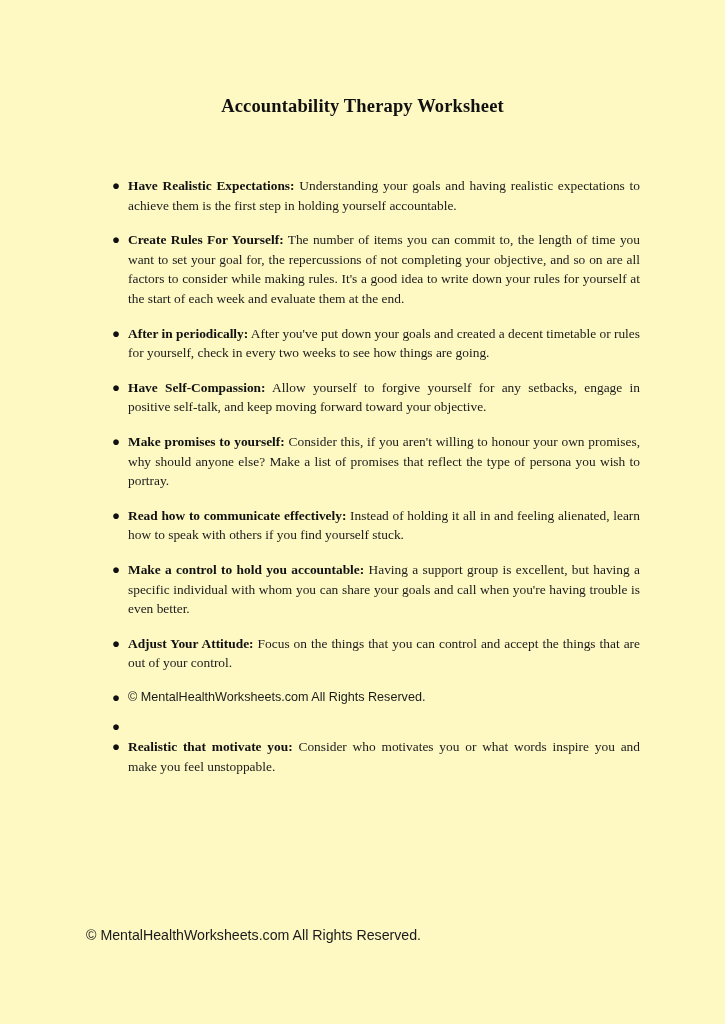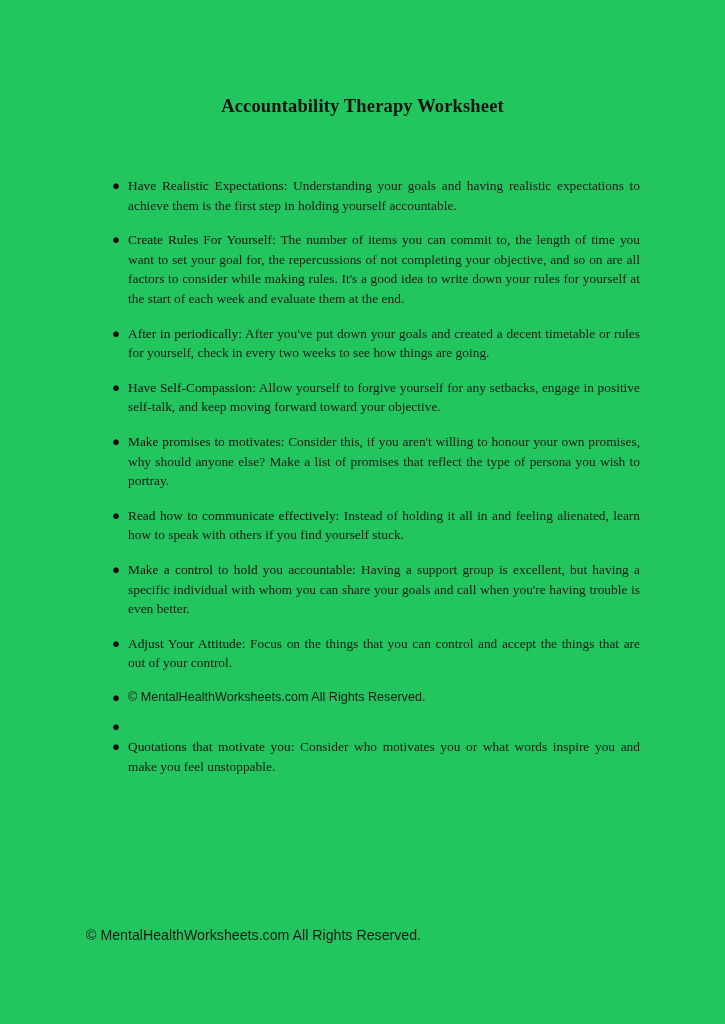--- a/index.html
+++ b/index.html
@@ -16,21 +16,21 @@
     color: #1a1a1a;
     overflow: hidden;
   }
 
   .page {
     position: absolute;
     left: 0;
     top: 0;
     width: 725px;
     height: 1024px;
-    background: #22c55e;
+    background: #fef9c3;
   }
 
   .page-title {
     position: absolute;
     left: 0;
     top: 84px;
     width: 725px;
     text-align: center;
     font-size: 18.5px;
     font-weight: bold;
@@ -75,21 +75,21 @@
     position: absolute;
     left: 24px;
     top: 0;
     width: 10px;
     font-size: 13.4px;
     line-height: 19.6px;
     color: #111111;
   }
 
   .tip-lead {
-    font-weight: normal;
+    font-weight: bold;
     color: #111111;
   }
 
   .tip-body {
     font-weight: normal;
   }
 
   
   .tip-item.sans {
     font-family: "Liberation Sans", "DejaVu Sans", sans-serif;
@@ -124,26 +124,26 @@
 <div class="page">
 
   <h1 class="page-title">Accountability Therapy Worksheet</h1>
 
 
   <div class="tips-list">
       <div class="tip-item"><span class="tip-bullet">●</span><span class="tip-lead">Have Realistic Expectations:</span><span class="tip-body"> Understanding your goals and having realistic expectations to achieve them is the first step in holding yourself accountable.</span></div>
       <div class="tip-item"><span class="tip-bullet">●</span><span class="tip-lead">Create Rules For Yourself:</span><span class="tip-body"> The number of items you can commit to, the length of time you want to set your goal for, the repercussions of not completing your objective, and so on are all factors to consider while making rules. It's a good idea to write down your rules for yourself at the start of each week and evaluate them at the end.</span></div>
       <div class="tip-item"><span class="tip-bullet">●</span><span class="tip-lead">After in periodically:</span><span class="tip-body"> After you've put down your goals and created a decent timetable or rules for yourself, check in every two weeks to see how things are going.</span></div>
       <div class="tip-item"><span class="tip-bullet">●</span><span class="tip-lead">Have Self-Compassion:</span><span class="tip-body"> Allow yourself to forgive yourself for any setbacks, engage in positive self-talk, and keep moving forward toward your objective.</span></div>
-      <div class="tip-item"><span class="tip-bullet">●</span><span class="tip-lead">Make promises to motivates:</span><span class="tip-body"> Consider this, if you aren't willing to honour your own promises, why should anyone else? Make a list of promises that reflect the type of persona you wish to portray.</span></div>
+      <div class="tip-item"><span class="tip-bullet">●</span><span class="tip-lead">Make promises to yourself:</span><span class="tip-body"> Consider this, if you aren't willing to honour your own promises, why should anyone else? Make a list of promises that reflect the type of persona you wish to portray.</span></div>
       <div class="tip-item"><span class="tip-bullet">●</span><span class="tip-lead">Read how to communicate effectively:</span><span class="tip-body"> Instead of holding it all in and feeling alienated, learn how to speak with others if you find yourself stuck.</span></div>
       <div class="tip-item"><span class="tip-bullet">●</span><span class="tip-lead">Make a control to hold you accountable:</span><span class="tip-body"> Having a support group is excellent, but having a specific individual with whom you can share your goals and call when you're having trouble is even better.</span></div>
       <div class="tip-item"><span class="tip-bullet">●</span><span class="tip-lead">Adjust Your Attitude:</span><span class="tip-body"> Focus on the things that you can control and accept the things that are out of your control.</span></div>
       <div class="tip-item sans"><span class="tip-bullet">●</span><span class="tip-body">© MentalHealthWorksheets.com All Rights Reserved.</span></div>
       <div class="tip-item empty">
         <span class="tip-bullet">●</span>
       </div>
-      <div class="tip-item"><span class="tip-bullet">●</span><span class="tip-lead">Quotations that motivate you:</span><span class="tip-body"> Consider who motivates you or what words inspire you and make you feel unstoppable.</span></div>
+      <div class="tip-item"><span class="tip-bullet">●</span><span class="tip-lead">Realistic that motivate you:</span><span class="tip-body"> Consider who motivates you or what words inspire you and make you feel unstoppable.</span></div>
     </div>
 
   <div class="footer-copyright">© MentalHealthWorksheets.com All Rights Reserved.</div>
 
 </div>
 
 </body></html>

